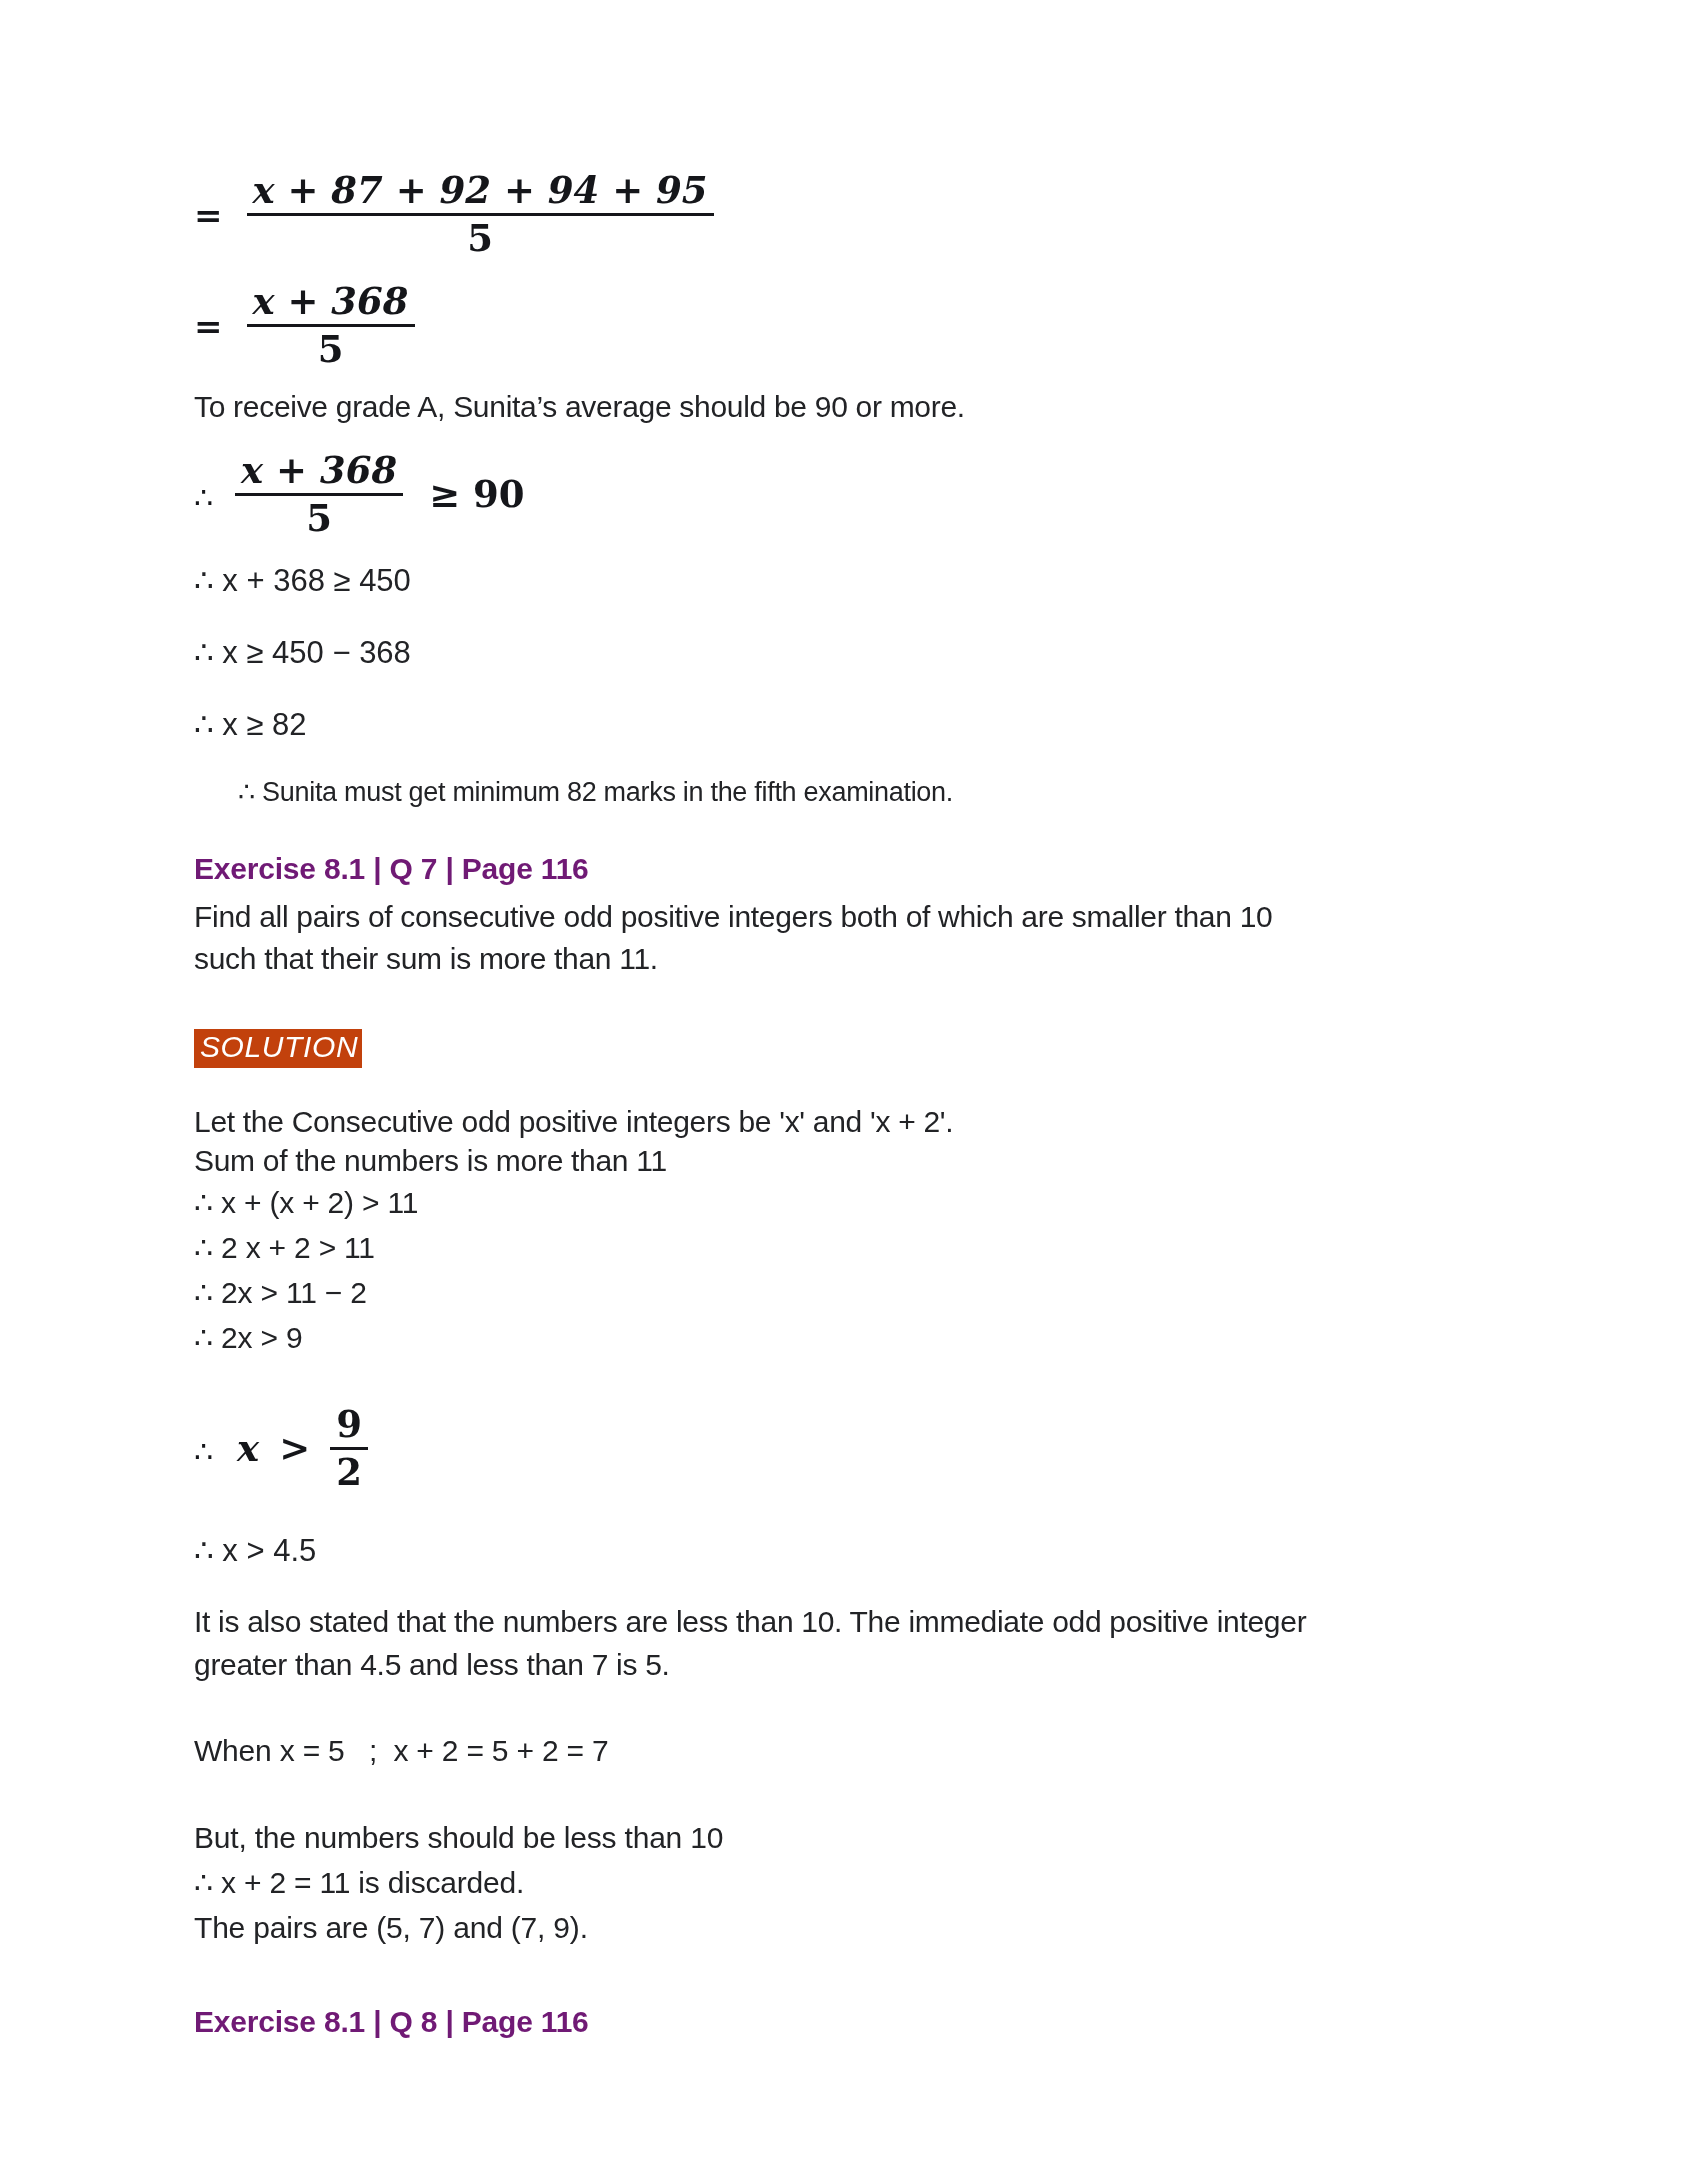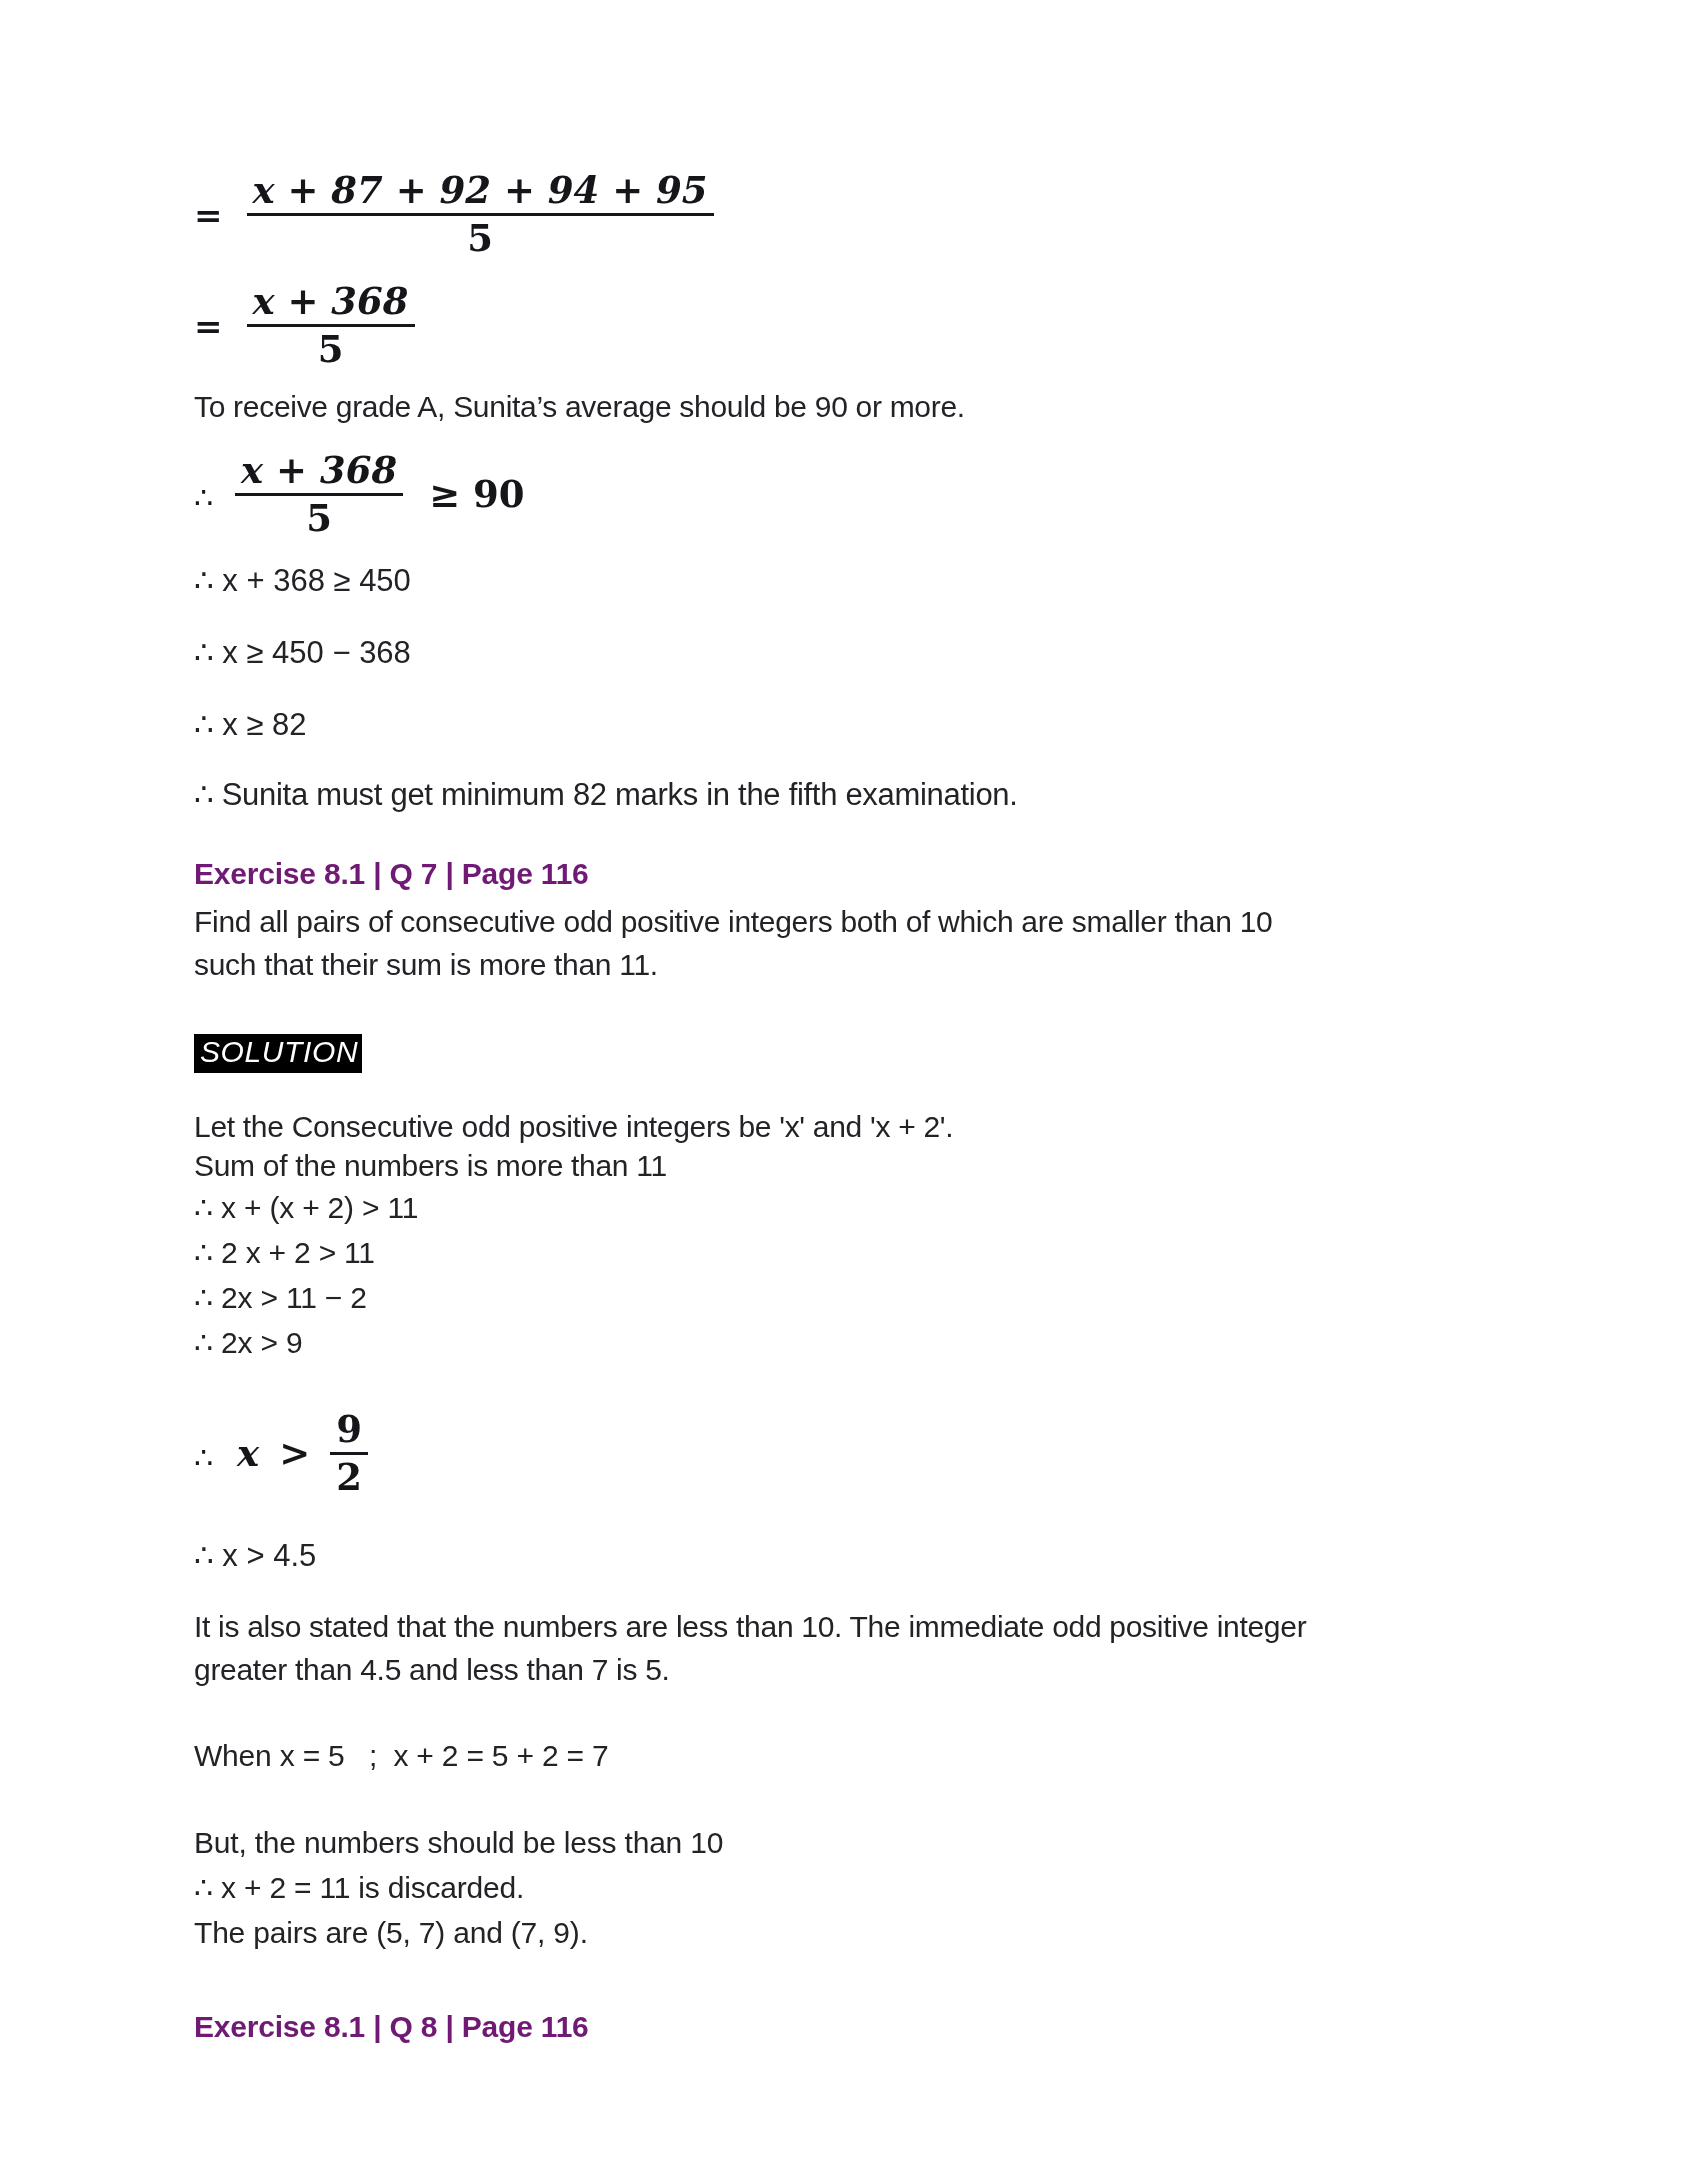--- a/index.html
+++ b/index.html
@@ -116,21 +116,21 @@
     font-size: 30px;
     color: #701a75;
     letter-spacing: -0.2px;
     margin: 0;
     white-space: pre;
   }
 
   
   .solution-tag {
     display: inline-block;
-    background: #000000;
+    background: #c2410c;
     color: #ffffff;
     font-family: "Liberation Sans", sans-serif;
     font-style: italic;
     font-weight: 400;
     font-size: 30px;
     letter-spacing: 0.6px;
     padding: 3px 4px 5px 6px;
     line-height: 1.02;
   }
 
@@ -184,21 +184,21 @@
       </span>
       <span class="m-rel">≥ 90</span>
     </div>
 
     <div class="sp-18"></div>
 
     <p class="step-loose">∴ x + 368 ≥ 450</p>
     <p class="step-loose">∴ x ≥ 450 − 368</p>
     <p class="step-loose">∴ x ≥ 82</p>
 
-    <p class="body-line" style="font-size:31px;">∴ Sunita must get minimum 82 marks in the fifth examination.</p>
+    <p class="body-line" style="font-size:27px;margin-left:44px;">∴ Sunita must get minimum 82 marks in the fifth examination.</p>
 
     <div class="sp-42"></div>
 
     <p class="ex-head">Exercise 8.1 | Q 7 | Page 116</p>
 
     <div class="sp-10"></div>
 
     <p class="body-line wide">Find all pairs of consecutive odd positive integers both of which are smaller than 10</p>
     <p class="body-line wide">such that their sum is more than 11.</p>
 

